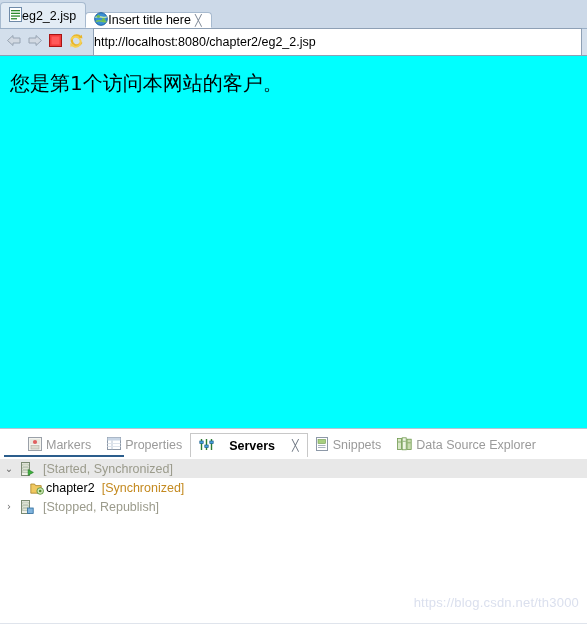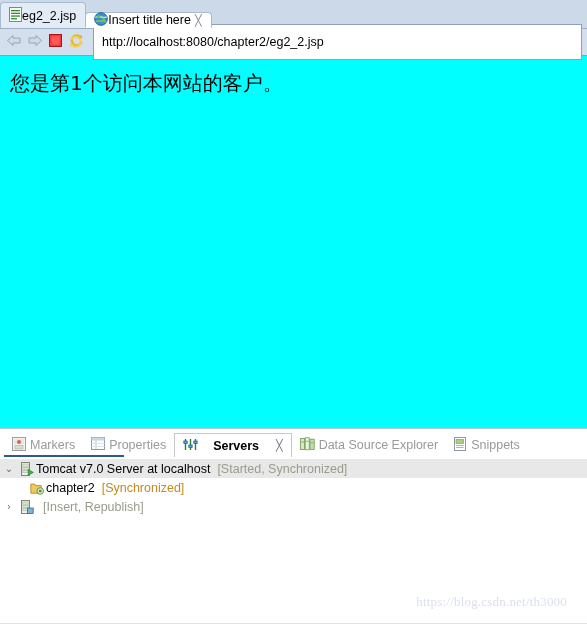--- a/index.html
+++ b/index.html
@@ -82,29 +82,29 @@
   .tbtn {
     width: 21px;
     height: 21px;
     display: flex;
     align-items: center;
     justify-content: center;
     cursor: default;
   }
   .urlbar {
     flex: 1;
-    height: 36px;
+    height: 28px;
     margin-left: 6px;
     margin-right: 2px;
     background: #ffffff;
     border: 1px solid #8ea0b5;
     box-sizing: border-box;
     display: flex;
     align-items: center;
-    padding: 0 8px;
+    padding: 0 0;
     font-size: 12.5px;
     color: #000;
     overflow: hidden;
     white-space: nowrap;
   }
 
   
   .pagearea {
     height: 372px;
     background: #00ffff;
@@ -125,21 +125,21 @@
     height: 4px;
     background: #ffffff;
     border-top: 1px solid #b6c4d4;
   }
   .viewtabs {
     height: 24px;
     background: #ffffff;
     display: flex;
     align-items: center;
     gap: 0px;
-    padding-left: 4px;
+    padding-left: 20px;
     box-sizing: border-box;
     position: relative;
   }
   .vtab {
     display: flex;
     align-items: center;
     gap: 4px;
     height: 24px;
     padding: 0 8px;
     box-sizing: border-box;
@@ -206,27 +206,27 @@
     justify-content: center;
   }
   .tname { color: #000000; }
   .tstate { color: #9b9b8c; margin-left: 7px; text-align: right; }
   .tstate.sync { color: #c48a20; }
   .indent { width: 28px; }
 
   
   .watermark {
     position: absolute;
-    right: 20px;
+    right: 8px;
     bottom: 14px;
     font-size: 13px;
     color: #dbe0ee;
     letter-spacing: 0.2px;
     user-select: none;
-    font-family: Liberation Serif, serif;
+    font-family: Liberation Sans, sans-serif;
   }
   .bottomline {
     position: absolute;
     left: 0;
     right: 0;
     bottom: 0;
     height: 1px;
     background: #dfe4ec;
   }
 </style>
@@ -353,62 +353,61 @@
           <rect x="5.8" y="7" width="3.4" height="2.6" fill="#4aa3df" stroke="#1b5e8a" stroke-width="0.7"></rect>
           <rect x="10.8" y="3" width="3.4" height="2.6" fill="#4aa3df" stroke="#1b5e8a" stroke-width="0.7"></rect>
         </svg>
       </span>
       <span>Servers</span>
       <span class="closex">╳</span>
     </div>
 
     <div class="vtab">
       <span>
+        <svg width="13" height="14" viewBox="0 0 13 14">
+          <rect x="0.5" y="0.5" width="11" height="13" fill="#ffffff" stroke="#8d99a8"></rect>
+          <rect x="2" y="2.5" width="7.5" height="4" fill="#a8d080" stroke="#6f9a4f" stroke-width="0.6"></rect>
+          <line x1="2" y1="8.5" x2="9.5" y2="8.5" stroke="#aab4c0"></line>
+          <line x1="2" y1="10.5" x2="9.5" y2="10.5" stroke="#aab4c0"></line>
+        </svg>
+      </span>
+      <span>Snippets</span>
+    </div>
+
+    <div class="vtab">
+      <span>
         <svg width="15" height="14" viewBox="0 0 15 14">
           <rect x="0.5" y="1.5" width="4" height="11" fill="#d9e8c8" stroke="#6f9a4f" stroke-width="0.8"></rect>
           <rect x="5.2" y="0.8" width="4" height="12" fill="#eef5e4" stroke="#6f9a4f" stroke-width="0.8"></rect>
           <rect x="10" y="2.2" width="4.2" height="10.3" fill="#c8dcb0" stroke="#6f9a4f" stroke-width="0.8"></rect>
           <line x1="1" y1="5" x2="4" y2="5" stroke="#6f9a4f" stroke-width="0.7"></line>
           <line x1="5.8" y1="4.3" x2="8.7" y2="4.3" stroke="#6f9a4f" stroke-width="0.7"></line>
           <line x1="10.5" y1="5.8" x2="13.7" y2="5.8" stroke="#6f9a4f" stroke-width="0.7"></line>
         </svg>
       </span>
       <span>Data Source Explorer</span>
-    </div>
-
-    <div class="vtab">
-      <span>
-        <svg width="13" height="14" viewBox="0 0 13 14">
-          <rect x="0.5" y="0.5" width="11" height="13" fill="#ffffff" stroke="#8d99a8"></rect>
-          <rect x="2" y="2.5" width="7.5" height="4" fill="#a8d080" stroke="#6f9a4f" stroke-width="0.6"></rect>
-          <line x1="2" y1="8.5" x2="9.5" y2="8.5" stroke="#aab4c0"></line>
-          <line x1="2" y1="10.5" x2="9.5" y2="10.5" stroke="#aab4c0"></line>
-        </svg>
-      </span>
-      <span>Snippets</span>
     </div>
 
 
     <div class="activeunderline"></div>
   </div>
 
   <div class="treearea">
 
     <div class="trow sel">
       <span class="twist">⌄</span>
       <span class="ticon">
         <svg width="14" height="14" viewBox="0 0 14 14">
           <rect x="1.5" y="0.5" width="8" height="13" fill="#f2f2ea" stroke="#7a8a72"></rect>
           <rect x="2.8" y="2" width="5.4" height="2.2" fill="#dfe6d6" stroke="#9aa894" stroke-width="0.5"></rect>
           <rect x="2.8" y="5.3" width="5.4" height="2.2" fill="#dfe6d6" stroke="#9aa894" stroke-width="0.5"></rect>
           <rect x="2.8" y="8.6" width="5.4" height="2.2" fill="#dfe6d6" stroke="#9aa894" stroke-width="0.5"></rect>
           <path d="M8.2 7.5 L13.4 10.4 L8.2 13.3 Z" fill="#3fb03f" stroke="#1f7a1f" stroke-width="0.6"></path>
         </svg>
       </span>
-      <span class="tname">Tomcat v7.0 Server at localhost</span>
       <span class="tstate">[Started, Synchronized]</span>
     </div>
 
     <div class="trow">
       <span class="indent"></span>
       <span class="ticon">
         <svg width="14" height="14" viewBox="0 0 14 14">
           <path d="M0.8 3 L0.8 12.2 L11.2 12.2 L11.2 4.6 L5.6 4.6 L4.6 3 Z" fill="#f0c860" stroke="#a8832a" stroke-width="0.8"></path>
           <circle cx="10.2" cy="10" r="3.3" fill="#cfe8b8" stroke="#4f8a2f" stroke-width="0.8"></circle>
           <circle cx="10.2" cy="10" r="1.3" fill="#4f8a2f"></circle>
@@ -422,21 +421,21 @@
       <span class="twist">›</span>
       <span class="ticon">
         <svg width="14" height="14" viewBox="0 0 14 14">
           <rect x="1.5" y="0.5" width="8" height="13" fill="#f2f2ea" stroke="#7a8a72"></rect>
           <rect x="2.8" y="2" width="5.4" height="2.2" fill="#dfe6d6" stroke="#9aa894" stroke-width="0.5"></rect>
           <rect x="2.8" y="5.3" width="5.4" height="2.2" fill="#dfe6d6" stroke="#9aa894" stroke-width="0.5"></rect>
           <rect x="2.8" y="8.6" width="5.4" height="2.2" fill="#dfe6d6" stroke="#9aa894" stroke-width="0.5"></rect>
           <rect x="7.6" y="8" width="5.6" height="5.4" fill="#7fb3dd" stroke="#2b6a9c" stroke-width="0.8"></rect>
         </svg>
       </span>
-      <span class="tstate">[Insert, Republish]</span>
+      <span class="tstate">[Stopped, Republish]</span>
     </div>
 
   </div>
 
   <div class="watermark">https://blog.csdn.net/th3000</div>
   <div class="bottomline"></div>
 
 </div>
 
 </body></html>

